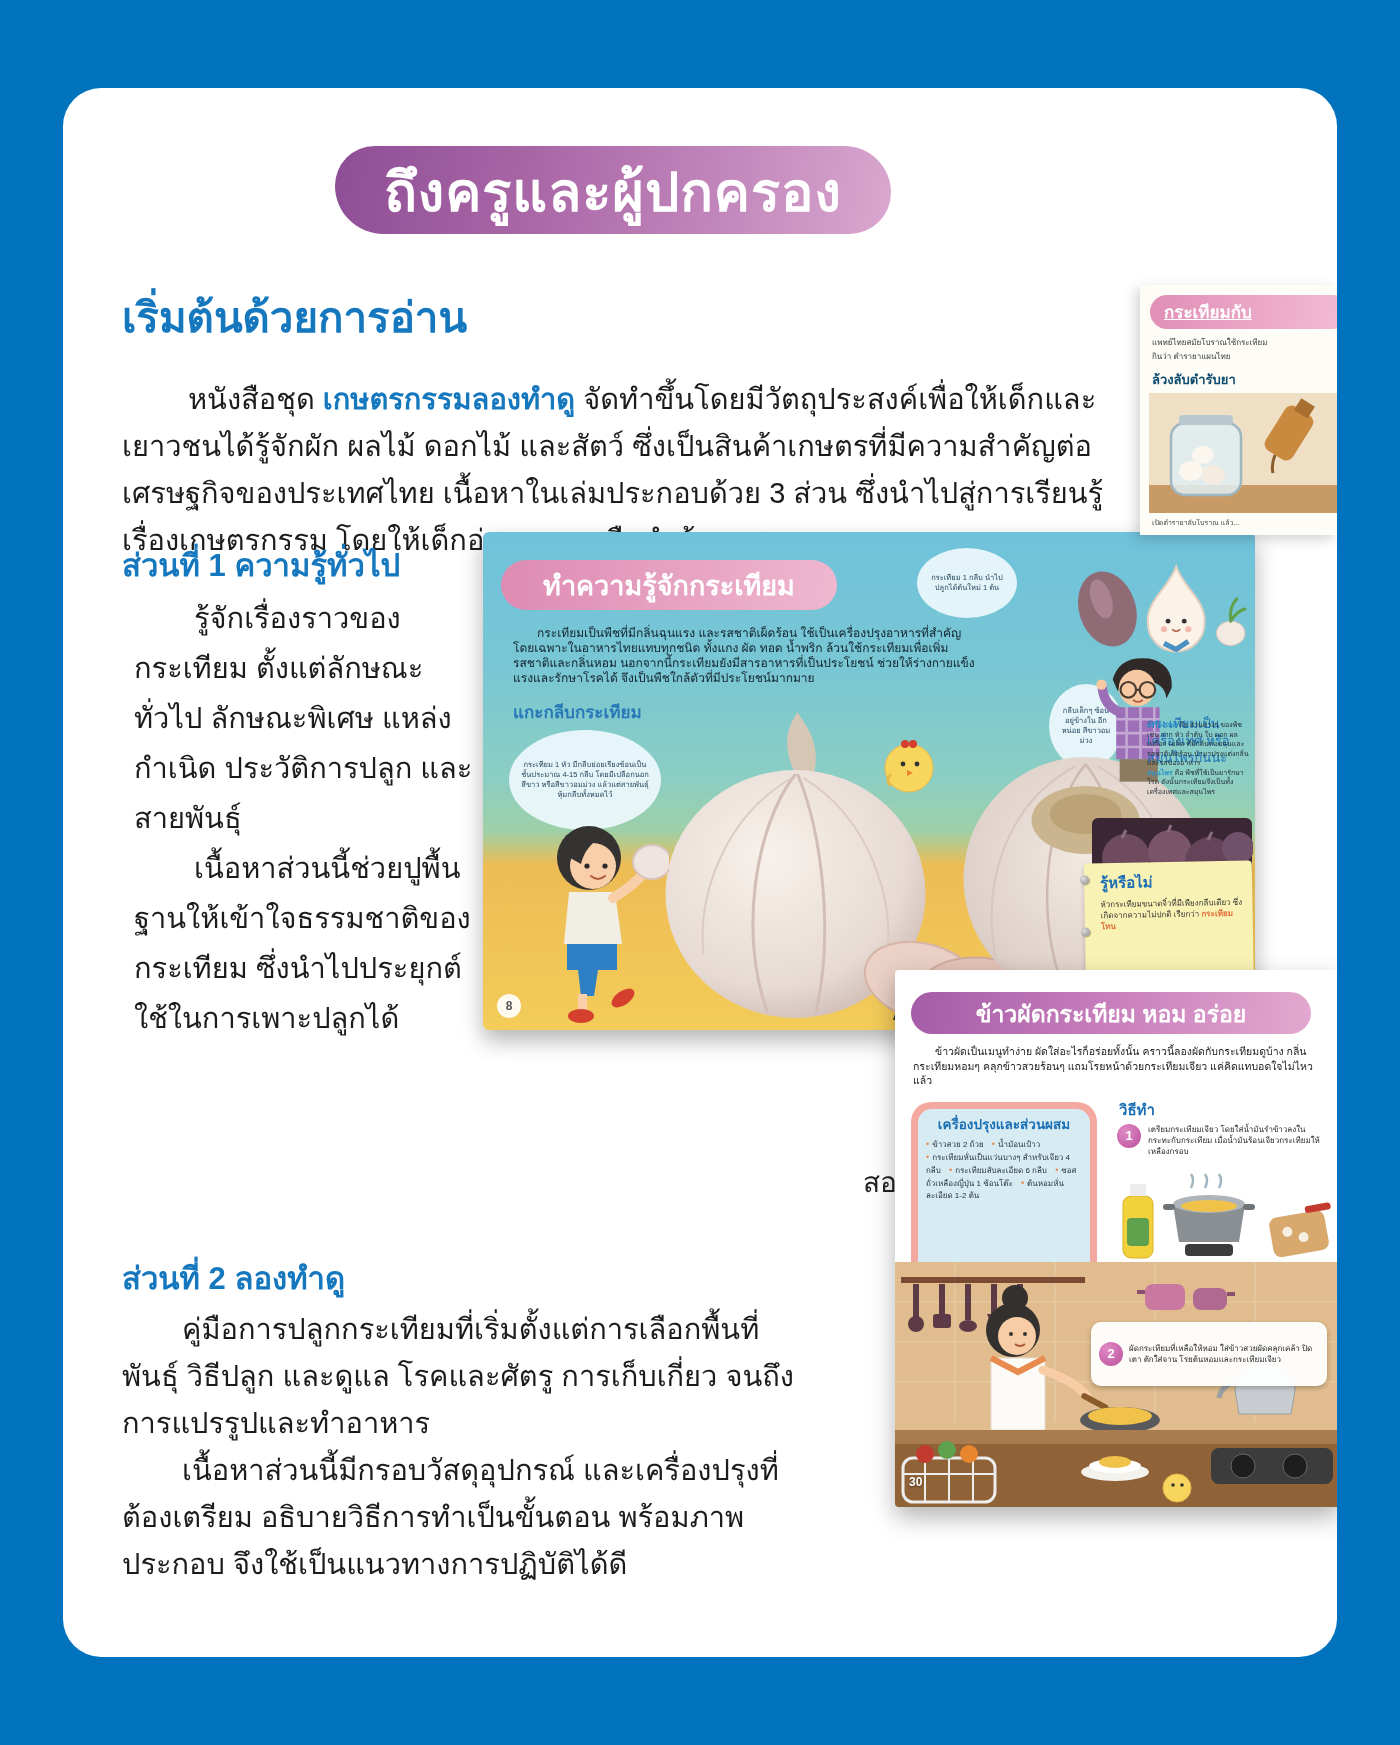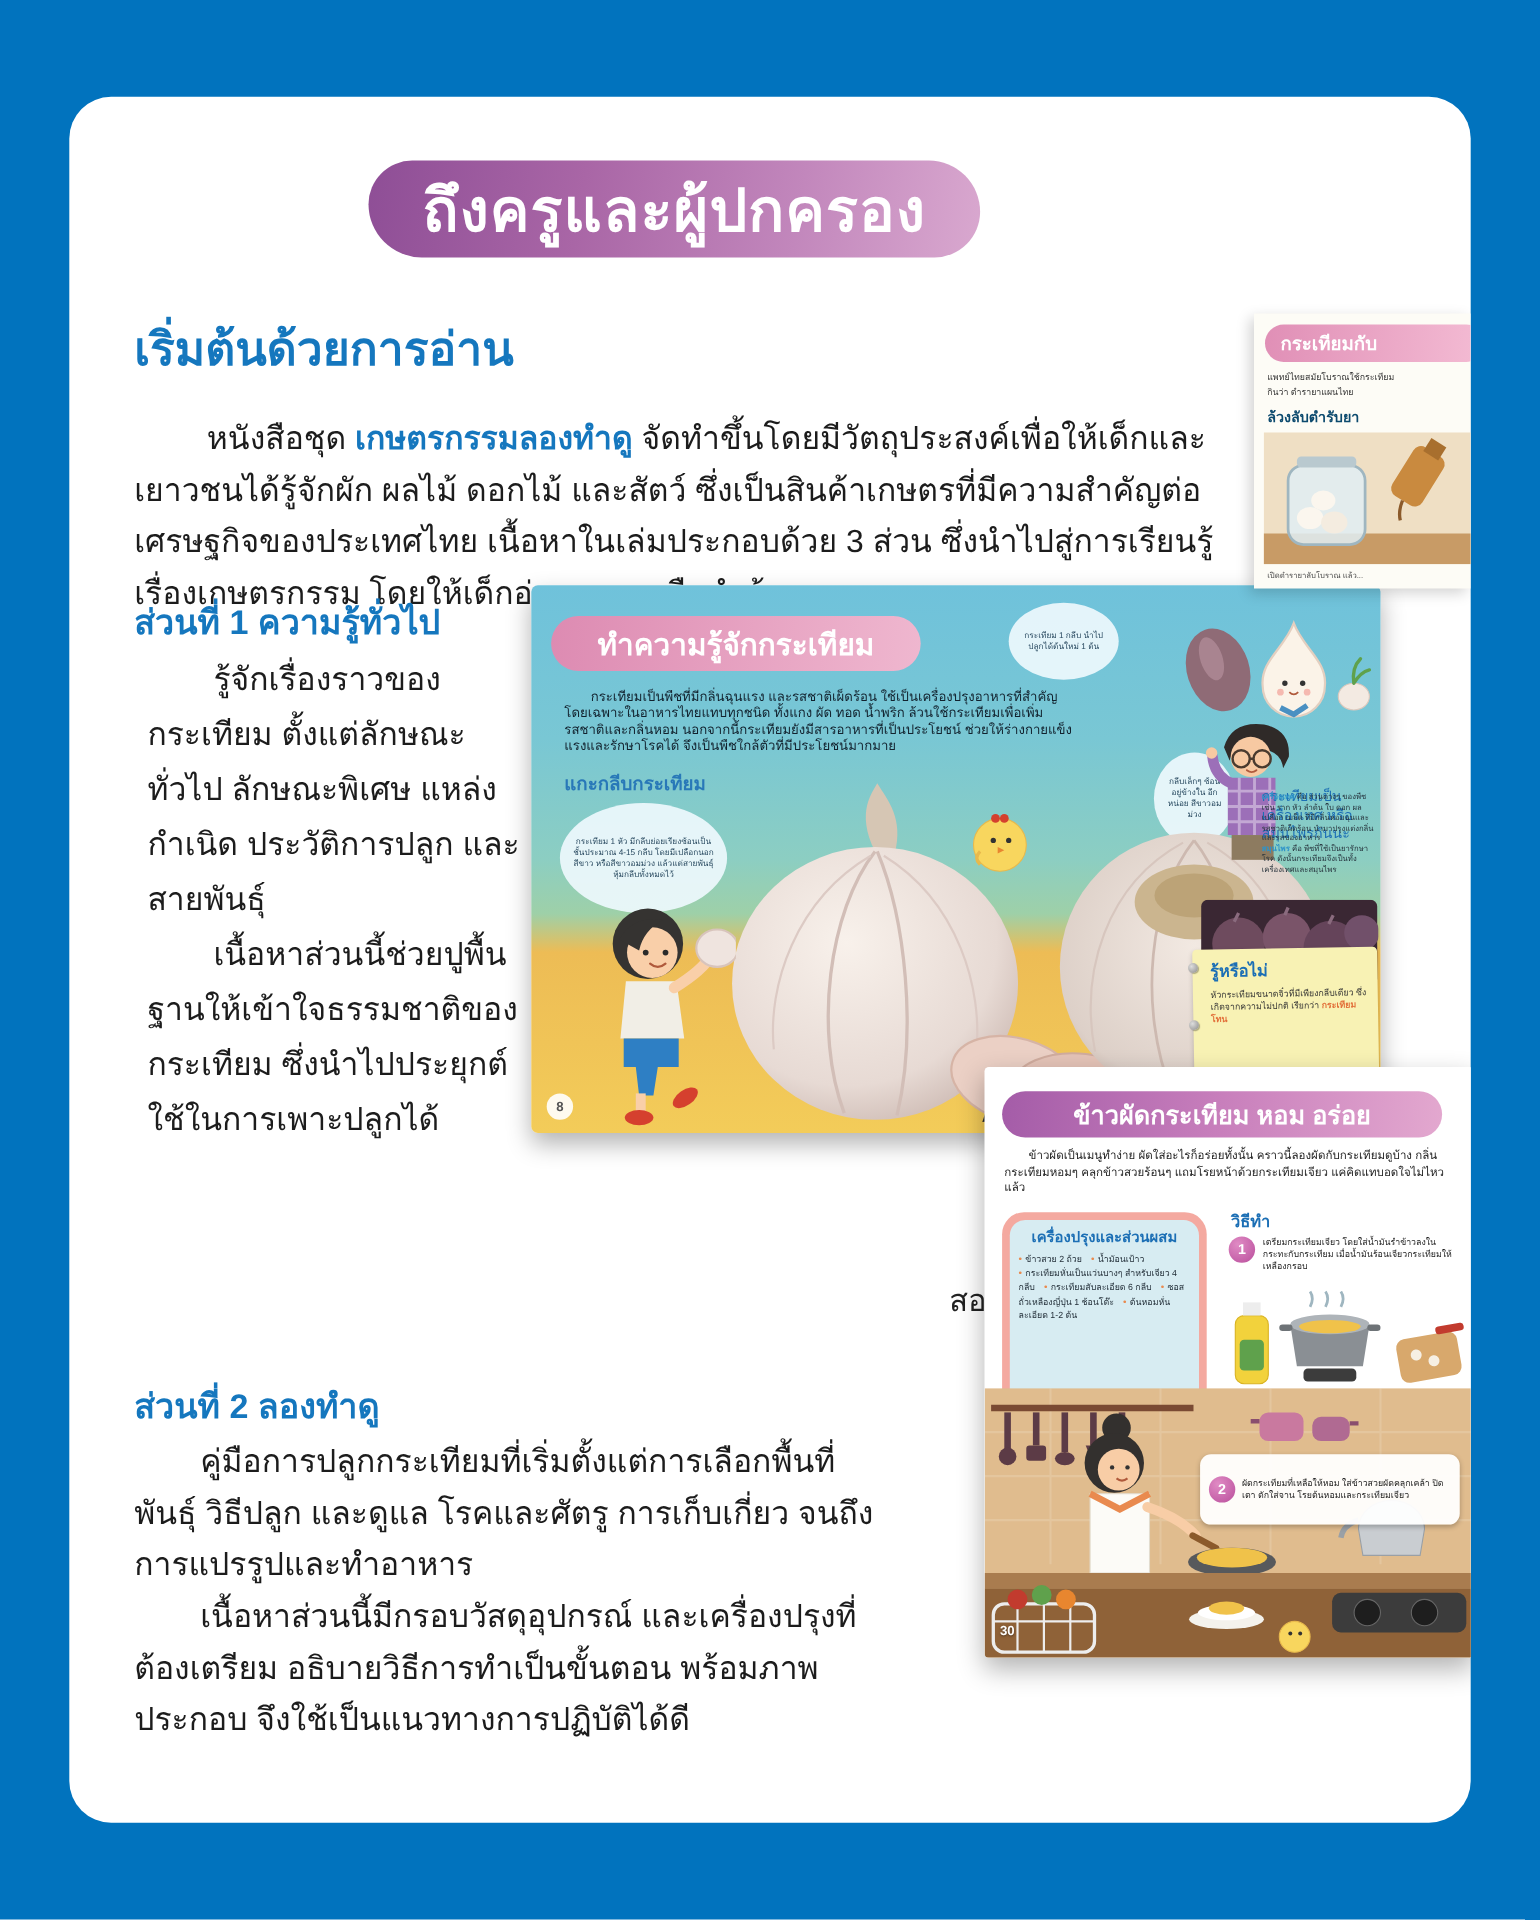--- a/index.html
+++ b/index.html
@@ -103,21 +103,21 @@
   }
   .pageno2{left:14px;top:505px;color:#fff;font-size:12px;font-weight:bold;text-shadow:0 1px 2px rgba(0,0,0,.5);}
   
   .corner{
     left:1077px;top:197px;width:197px;height:250px;background:#FDFCF6;overflow:hidden;
     box-shadow:-4px 4px 12px rgba(0,0,0,.18);
   }
   .corner-banner{
     left:10px;top:10px;width:200px;height:34px;border-radius:17px;
     background:linear-gradient(95deg,#E08FB6,#F4BCD4);
-    color:#fff;font-size:17px;font-weight:bold;line-height:35px;padding-left:14px;box-sizing:border-box;white-space:nowrap;
+    color:#fff;font-size:17px;font-weight:bold;line-height:35px;padding-left:14px;box-sizing:border-box;white-space:nowrap;text-decoration:underline;
   }
   .corner-line{left:12px;top:52px;width:190px;font-size:8px;line-height:12px;color:#333;white-space:nowrap;}
   .corner-sub{left:12px;top:84px;font-size:13px;font-weight:bold;color:#0c4a6e;}
   .corner-cap{left:12px;top:232px;width:190px;font-size:7px;color:#444;white-space:nowrap;}
 </style>
 </head>
 <body>
 
 <div class="abs card">
 

